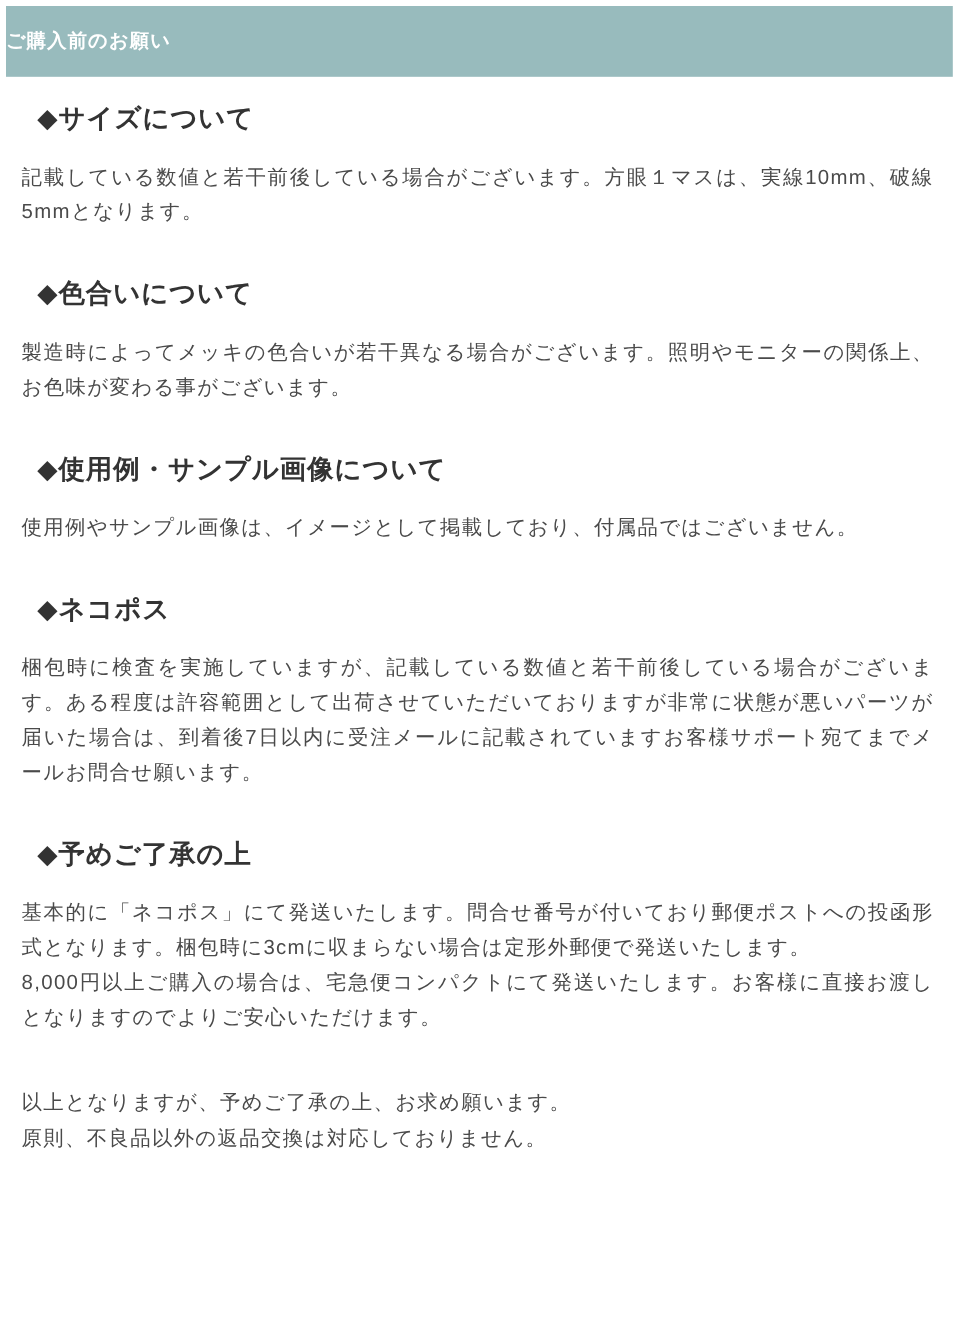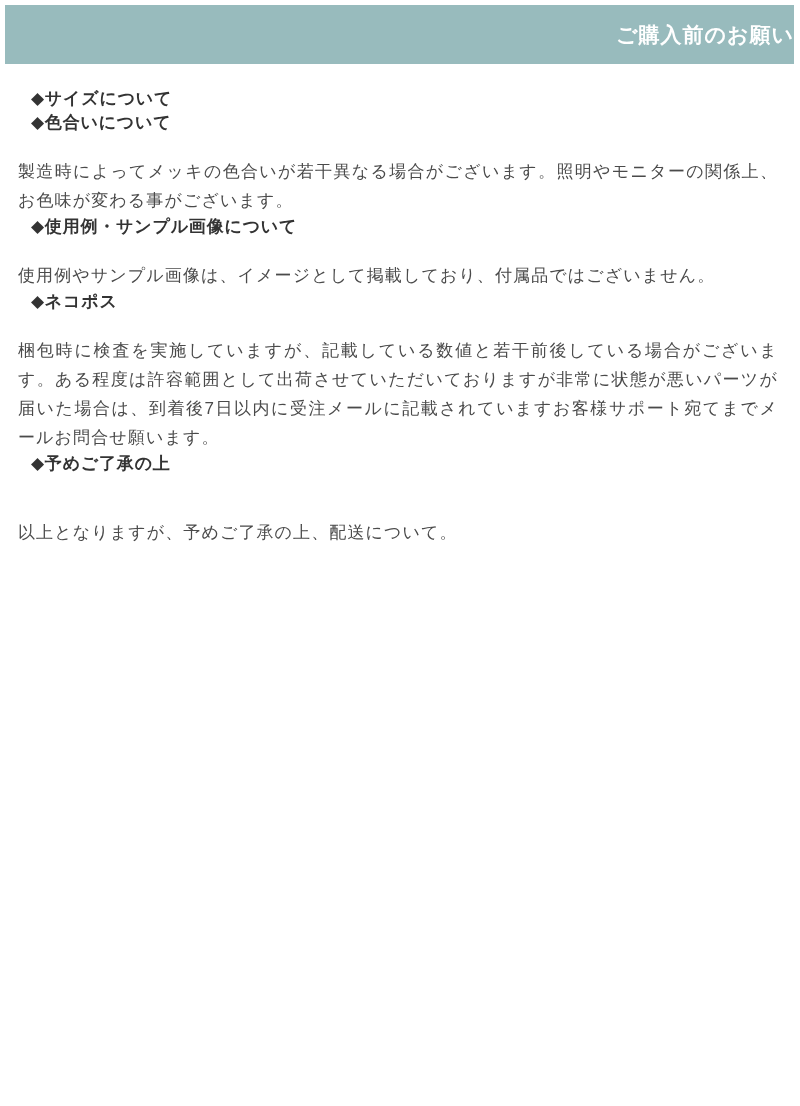--- a/index.html
+++ b/index.html
@@ -14,30 +14,30 @@
     background: #ffffff;
     box-sizing: border-box;
     padding: 5px 0 20px 0;
   }
   .header-bar {
     margin: 0 6px 0 5px;
     height: 59px;
     line-height: 59px;
     background: #98bbbd;
     color: #ffffff;
-    text-align: right;
+    text-align: left;
     font-weight: bold;
-    font-size: 21px;
+    font-size: 16px;
     letter-spacing: 1px;
   }
-  section.notice-section { }
+  section.notice-section { margin-top: 42px; }
   section.notice-section.first { margin-top: 23px; }
   .section-heading {
     margin: 0 0 0 31px;
-    font-size: 17px;
+    font-size: 22px;
     line-height: 24px;
     font-weight: bold;
     color: #333333;
     letter-spacing: 0.8px;
   }
   .section-body {
     margin: 22px 22px 0 18px;
     font-size: 17px;
     line-height: 29px;
     color: #4a4a4a;
@@ -55,39 +55,43 @@
 </style>
 </head>
 <body>
 
 <div class="page">
 
   <div class="header-bar">ご購入前のお願い</div>
 
   <section class="notice-section first">
     <h2 class="section-heading">◆サイズについて</h2>
+    <p class="section-body">記載している数値と若干前後している場合がございます。方眼１マスは、実線10mm、破線5mmとなります。</p>
   </section>
 
   <section class="notice-section">
     <h2 class="section-heading">◆色合いについて</h2>
     <p class="section-body">製造時によってメッキの色合いが若干異なる場合がございます。照明やモニターの関係上、お色味が変わる事がございます。</p>
   </section>
 
   <section class="notice-section">
     <h2 class="section-heading">◆使用例・サンプル画像について</h2>
     <p class="section-body">使用例やサンプル画像は、イメージとして掲載しており、付属品ではございません。</p>
   </section>
 
   <section class="notice-section">
     <h2 class="section-heading">◆ネコポス</h2>
     <p class="section-body">梱包時に検査を実施していますが、記載している数値と若干前後している場合がございます。ある程度は許容範囲として出荷させていただいておりますが非常に状態が悪いパーツが届いた場合は、到着後7日以内に受注メールに記載されていますお客様サポート宛てまでメールお問合せ願います。</p>
   </section>
 
 
   <section class="notice-section">
     <h2 class="section-heading">◆予めご了承の上</h2>
+    <p class="section-body">基本的に「ネコポス」にて発送いたします。問合せ番号が付いており郵便ポストへの投函形式となります。梱包時に3cmに収まらない場合は定形外郵便で発送いたします。
+8,000円以上ご購入の場合は、宅急便コンパクトにて発送いたします。お客様に直接お渡しとなりますのでよりご安心いただけます。</p>
   </section>
 
   <p class="closing">
-    <span>以上となりますが、予めご了承の上、配送について。</span><br>
+    <span>以上となりますが、予めご了承の上、お求め願います。</span><br>
+    <span>原則、不良品以外の返品交換は対応しておりません。</span>
   </p>
 
 </div>
 
 </body></html>

